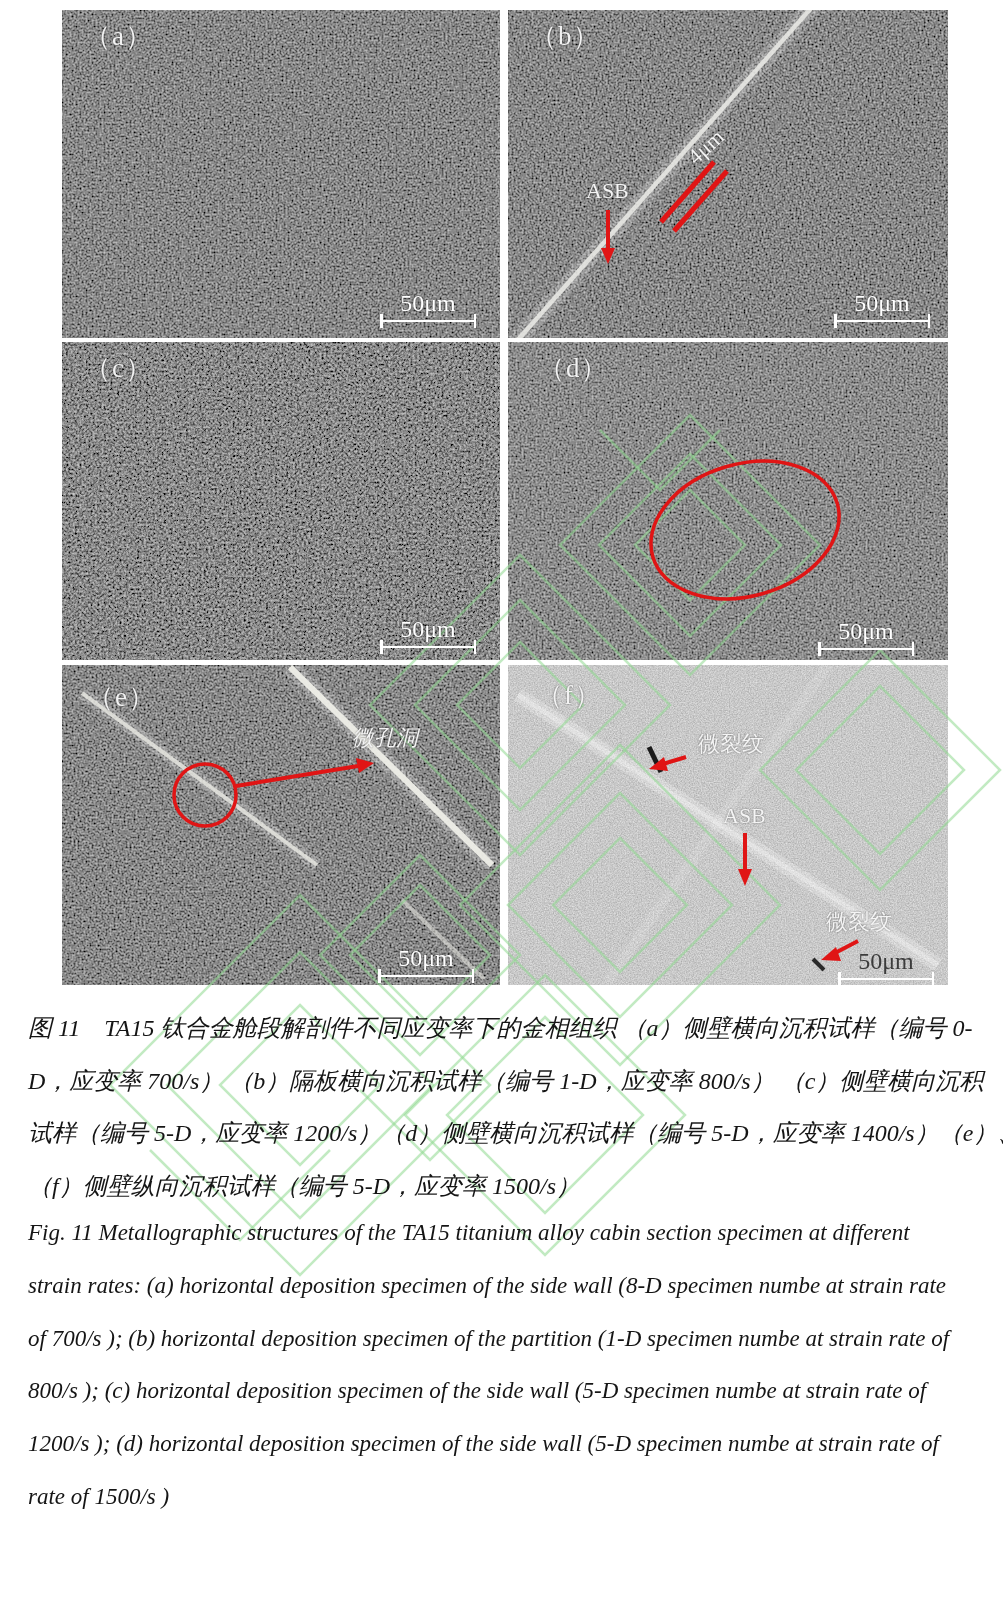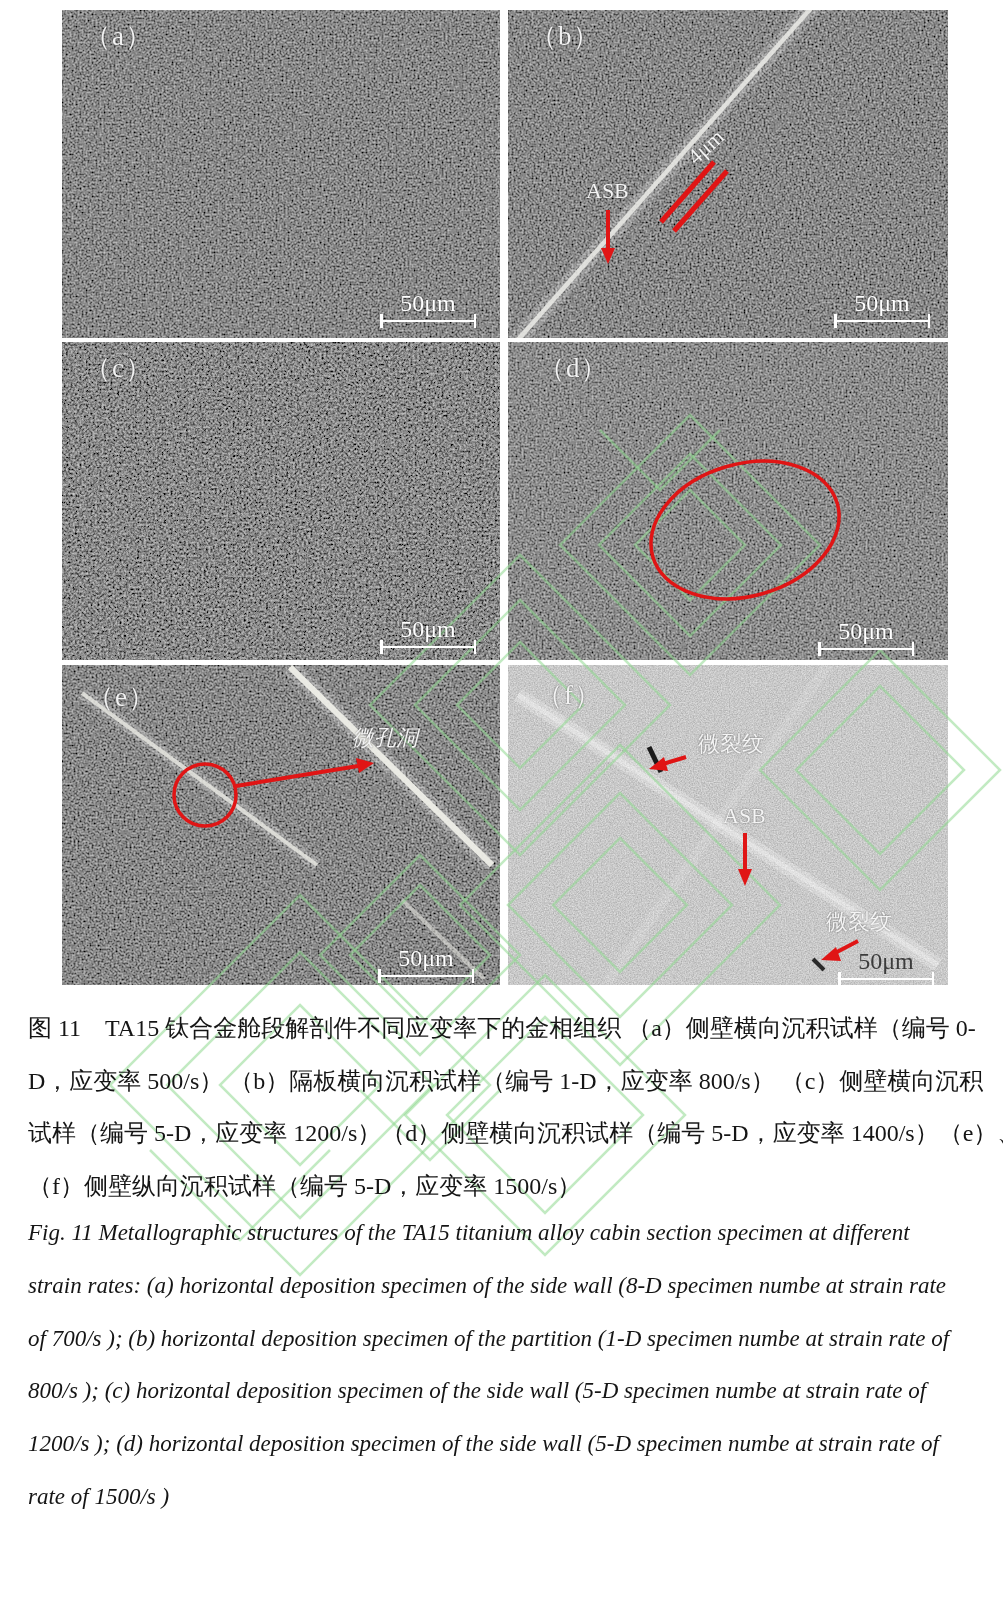--- a/index.html
+++ b/index.html
@@ -25,21 +25,21 @@
   .sbar .st{color:#ffffff;font-size:24px;line-height:24px;margin-bottom:5px;
             text-shadow:0 0 2px rgba(0,0,0,.6);text-align:center;}
   .sbar .sl{position:relative;height:2.5px;background:#ffffff;}
   .sbar .sl::before,.sbar .sl::after{content:"";position:absolute;top:-6px;width:2.5px;height:14px;background:#ffffff;}
   .sbar .sl::before{left:0;}
   .sbar .sl::after{right:0;}
   .sbar.darktext .st{color:#3c3c3c;text-shadow:none;}
   .wm{position:absolute;left:0;top:0;width:1003px;height:1600px;z-index:6;pointer-events:none;}
   .wm path, .wm polyline{fill:none;stroke:#8fd98f;stroke-width:2.5;opacity:0.55;}
   .cap{position:absolute;left:28px;width:948px;color:#151515;z-index:10;}
-  .cap-zh{top:1002px;font-size:24px;line-height:52.5px;}
+  .cap-zh{top:1002px;font-size:24px;line-height:52.5px;font-style:italic;}
   .cap-en{top:1207px;font-size:23px;line-height:52.8px;font-style:italic;}
   .cap div{white-space:nowrap;}
 </style>
 </head>
 <body>
 
 <div class="page">
 
   <svg width="0" height="0" style="position:absolute" aria-hidden="true">
     <defs>
@@ -214,21 +214,21 @@
     <path d="M880 686 L964 770 L880 854 L796 770 Z"></path>
     <path d="M420 855 L520 955 L420 1055 L320 955 Z"></path>
     <path d="M420 885 L490 955 L420 1025 L350 955 Z"></path>
     <polyline points="150,1150 240,1240 330,1150"></polyline>
     <polyline points="360,1090 430,1160 500,1090"></polyline>
     <polyline points="600,430 660,490 720,430"></polyline>
   </svg>
 
   <div class="cap cap-zh">
     <div>图 11　TA15 钛合金舱段解剖件不同应变率下的金相组织 （a）侧壁横向沉积试样（编号 0-</div>
-    <div>D，应变率 500/s） （b）隔板横向沉积试样（编号 1-D，应变率 800/s） （c）侧壁横向沉积</div>
+    <div>D，应变率 700/s） （b）隔板横向沉积试样（编号 1-D，应变率 800/s） （c）侧壁横向沉积</div>
     <div>试样（编号 5-D，应变率 1200/s）（d）侧壁横向沉积试样（编号 5-D，应变率 1400/s）（e）、</div>
     <div>（f）侧壁纵向沉积试样（编号 5-D，应变率 1500/s）</div>
   </div>
   <div class="cap cap-en">
     <div>Fig. 11 Metallographic structures of the TA15 titanium alloy cabin section specimen at different</div>
     <div>strain rates: (a) horizontal deposition specimen of the side wall (8-D specimen numbe at strain rate</div>
     <div>of 700/s ); (b) horizontal deposition specimen of the partition (1-D specimen numbe at strain rate of</div>
     <div>800/s ); (c) horizontal deposition specimen of the side wall (5-D specimen numbe at strain rate of</div>
     <div>1200/s ); (d) horizontal deposition specimen of the side wall (5-D specimen numbe at strain rate of</div>
     <div>rate of 1500/s )</div>

